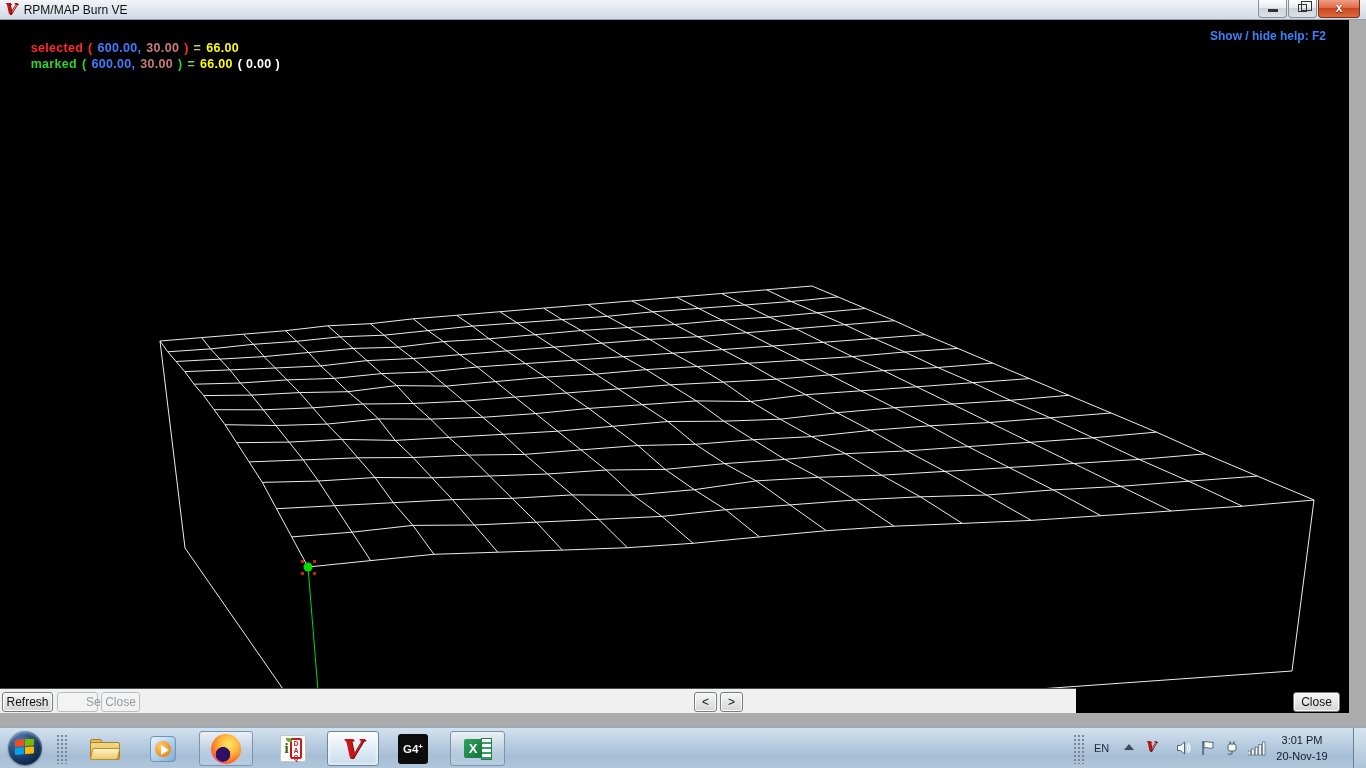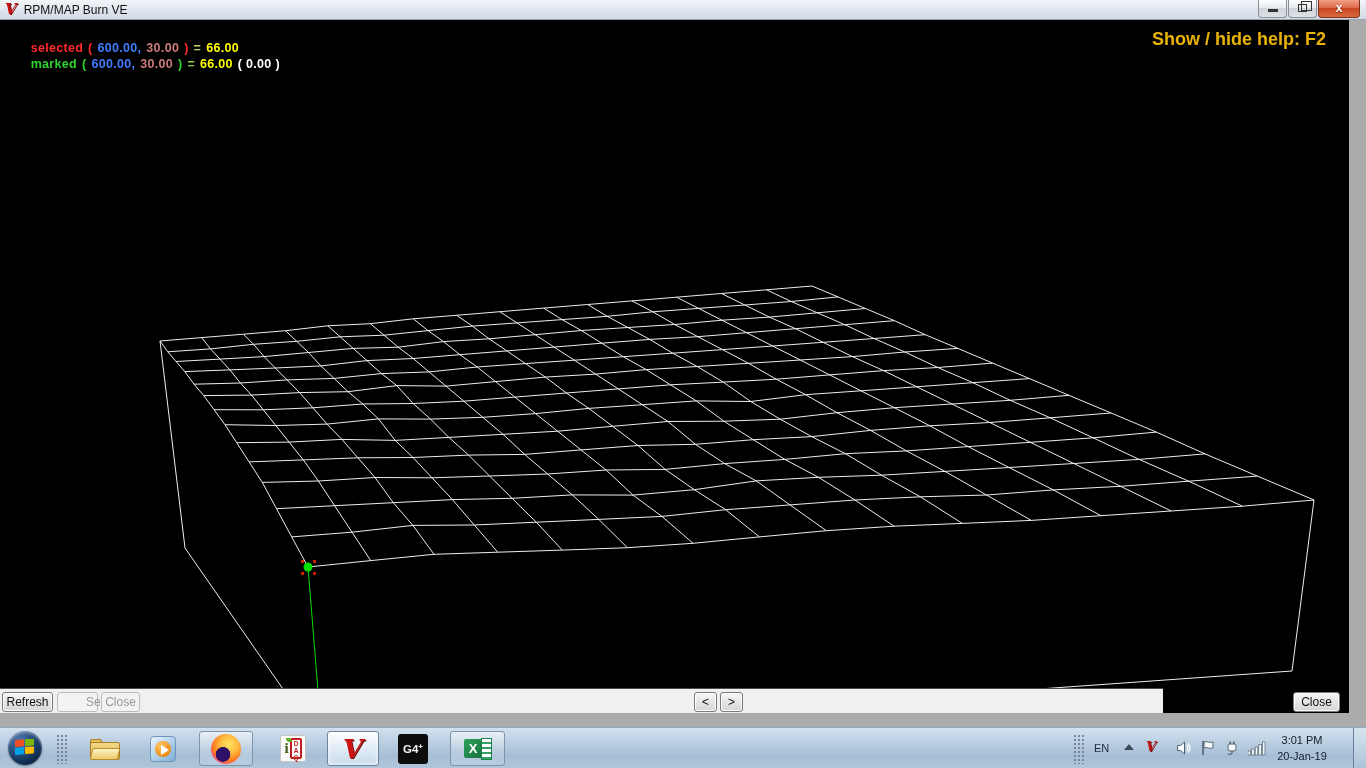--- a/index.html
+++ b/index.html
@@ -24,28 +24,28 @@
   .glyph-max:before { content:""; position:absolute; left:2px; top:-4px; width:9px; height:8px; border:1px solid #333; }
   .glyph-x { position:absolute; width:100%; text-align:center; top:1px; color:#fff; font-size:12px; font-weight:bold; text-shadow:0 1px 1px #5e1d08; }
 
   
   .canvas { position:absolute; left:0; top:20px; width:1349px; height:668px; background:#000; }
   .canvas svg { position:absolute; left:0; top:0; }
   .status { position:absolute; left:8px; font-size:12.5px; font-weight:bold; letter-spacing:.3px; white-space:pre; }
   .status span { margin-right:5px; }
   .st-sel { top:7px; }
   .st-mark { top:23px; }
-  .help-hint { position:absolute; right:23px; top:9px; color:#eab308; font-size:18px; font-weight:bold;text-align:right; }
+  .help-hint { position:absolute; right:23px; top:9px; color:#3b82f6; font-size:12px; font-weight:bold;text-align:right; }
 
   
   .frame-right { position:absolute; left:1349px; top:20px; width:17px; height:693px; background:#ababab; }
   .frame-bottom { position:absolute; left:0; top:713px; width:1366px; height:14px; background:#ababab; }
 
   
-  .btnbar { position:absolute; left:0; top:688px; width:1163px; height:25px; background:#f0f0f0; border-top:1px solid #4a4a4a; }
+  .btnbar { position:absolute; left:0; top:688px; width:1076px; height:25px; background:#f0f0f0; border-top:1px solid #4a4a4a; }
   .pbtn { position:absolute; top:3px; height:20px; font-size:12px; color:#111; text-align:center;
     background:linear-gradient(#f7f7f7,#e2e2e2 60%,#d5d5d5); border:1px solid #777c80; border-radius:3px;
     box-shadow:inset 0 0 0 1px #fcfcfc; line-height:18px; cursor:pointer; }
   .pbtn.disabled { color:#969a9d; border-color:#b9bdc0; background:#f3f3f3; box-shadow:none; }
   .b-refresh { left:2px;  width:51px; }
   .b-send    { left:57px; width:41px;padding-left:28px; }
   .b-burn    { left:101px;width:39px; }
   .b-prev    { left:694px;width:23px; }
   .b-next    { left:720px;width:23px; }
   .b-close   { left:1293px;width:47px; }
@@ -286,17 +286,17 @@
       <svg width="18" height="16" viewBox="0 0 18 16">
         <rect x="0" y="11" width="2.6" height="4" fill="#f5f8fb" stroke="#55636f" stroke-width=".7"></rect>
         <rect x="3.6" y="9" width="2.6" height="6" fill="#f5f8fb" stroke="#55636f" stroke-width=".7"></rect>
         <rect x="7.2" y="7" width="2.6" height="8" fill="#f5f8fb" stroke="#55636f" stroke-width=".7"></rect>
         <rect x="10.8" y="4.5" width="2.6" height="10.5" fill="#f5f8fb" stroke="#55636f" stroke-width=".7"></rect>
         <rect x="14.4" y="2" width="2.6" height="13" fill="#f5f8fb" stroke="#55636f" stroke-width=".7"></rect>
       </svg>
     </div>
     <div class="clock">
       <div>3:01 PM</div>
-      <div>20-Jan-19</div>
+      <div>20-Nov-19</div>
     </div>
     <div class="showdesk"></div>
   </div>
 </div>
 
 </body></html>

